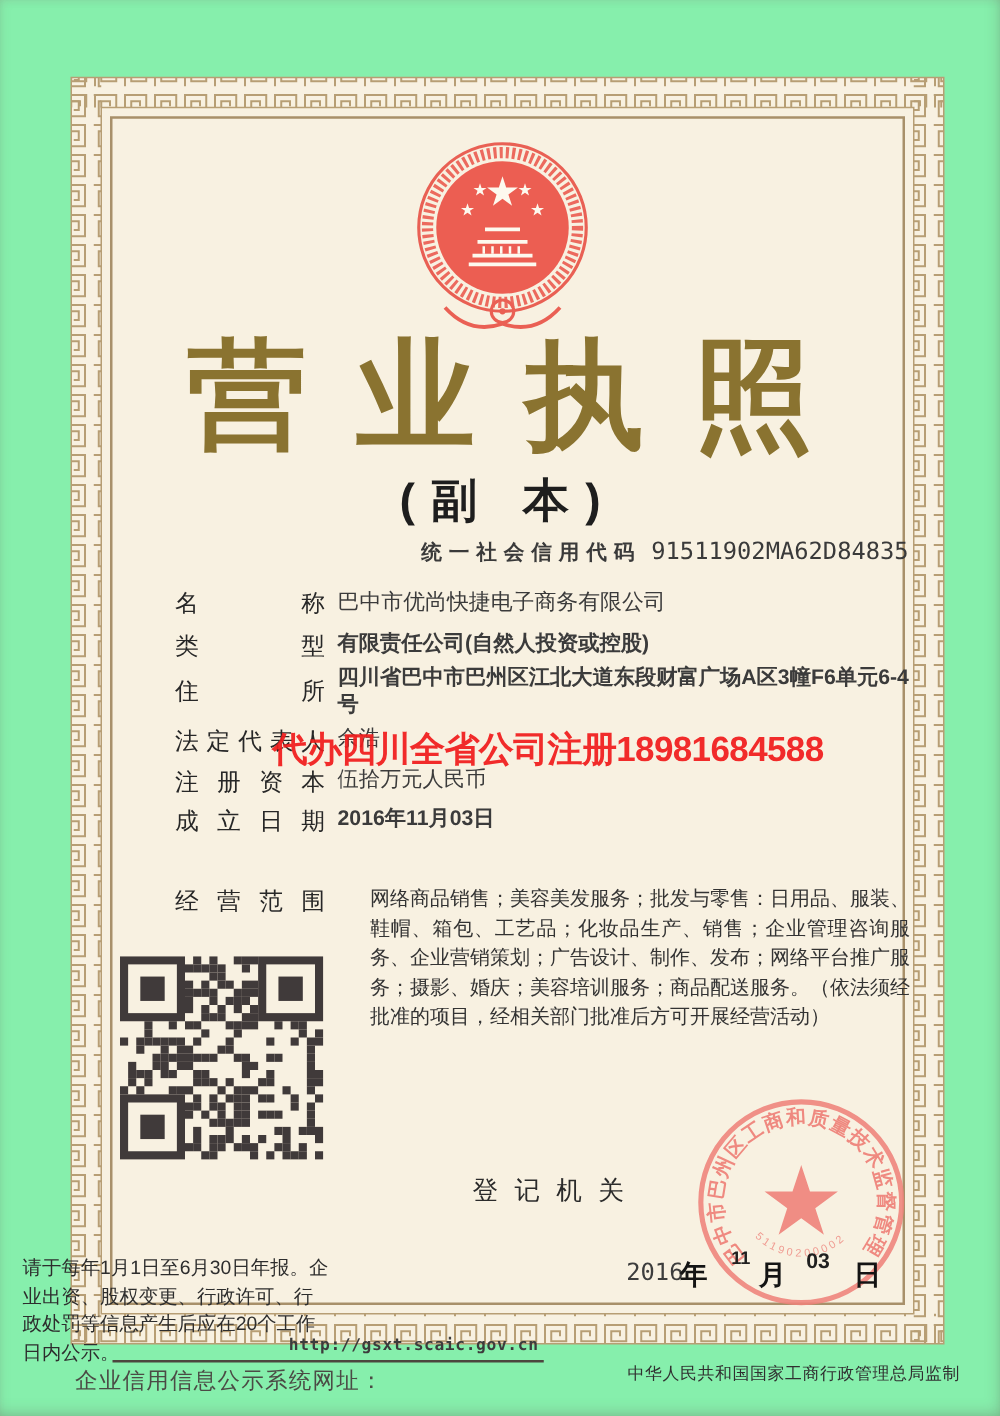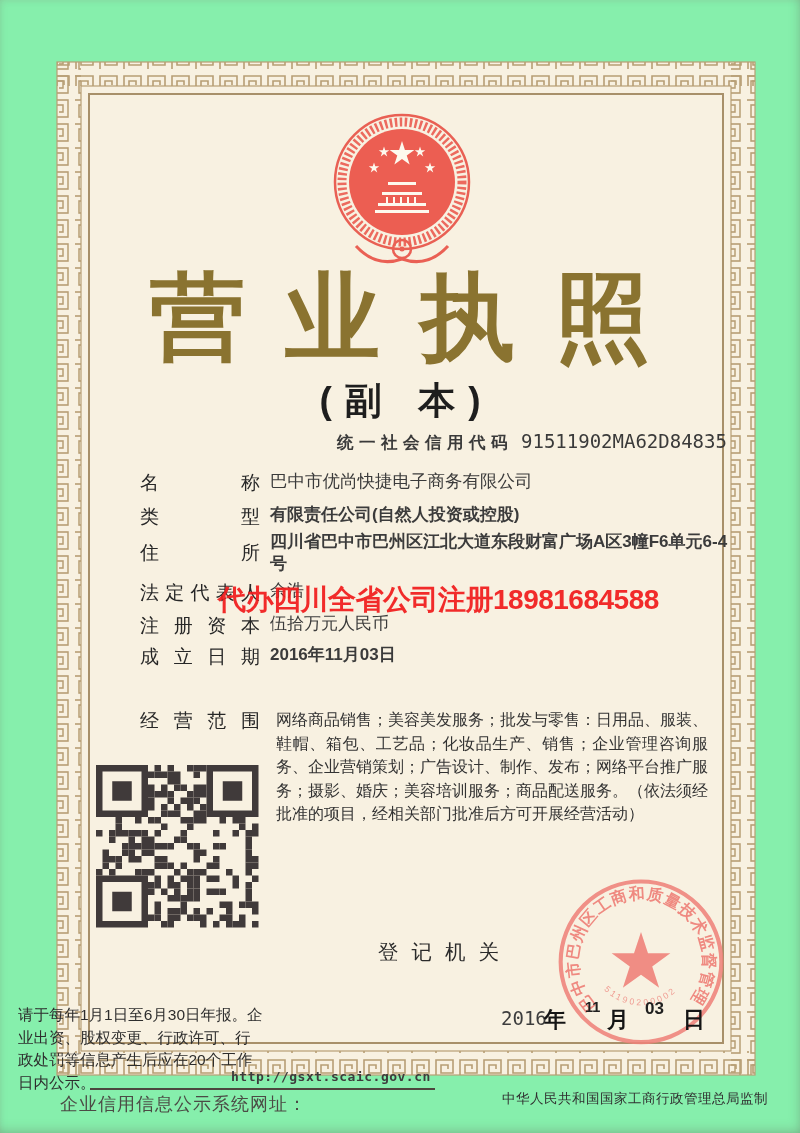--- a/index.html
+++ b/index.html
@@ -141,21 +141,21 @@
     <div class="fvalue plain">余浩</div>
   </div>
   <div class="frow" style="top:613px;">
     <div class="flabel">注册资本</div>
     <div class="fvalue plain">伍拾万元人民币</div>
   </div>
   <div class="frow" style="top:644px;">
     <div class="flabel">成立日期</div>
     <div class="fvalue">2016年11月03日</div>
   </div>
-  <div class="frow" style="top:708px;">
+  <div class="frow" style="top:708px;gap:20px;">
     <div class="flabel">经营范围</div>
     <div class="fvalue scope">网络商品销售；美容美发服务；批发与零售：日用品、服装、鞋帽、箱包、工艺品；化妆品生产、销售；企业管理咨询服务、企业营销策划；广告设计、制作、发布；网络平台推广服务；摄影、婚庆；美容培训服务；商品配送服务。（依法须经批准的项目，经相关部门批准后方可开展经营活动）</div>
   </div>
 
   <div class="abs watermark">代办四川全省公司注册18981684588</div>
 
   <div class="abs qr"><svg width="162.5" height="162.5">
         <rect x="58.5" y="0" width="6.5" height="6.5" fill="#403a3a"></rect>
         <rect x="71.5" y="0" width="6.5" height="6.5" fill="#403a3a"></rect>
         <rect x="91" y="0" width="6.5" height="6.5" fill="#403a3a"></rect>

